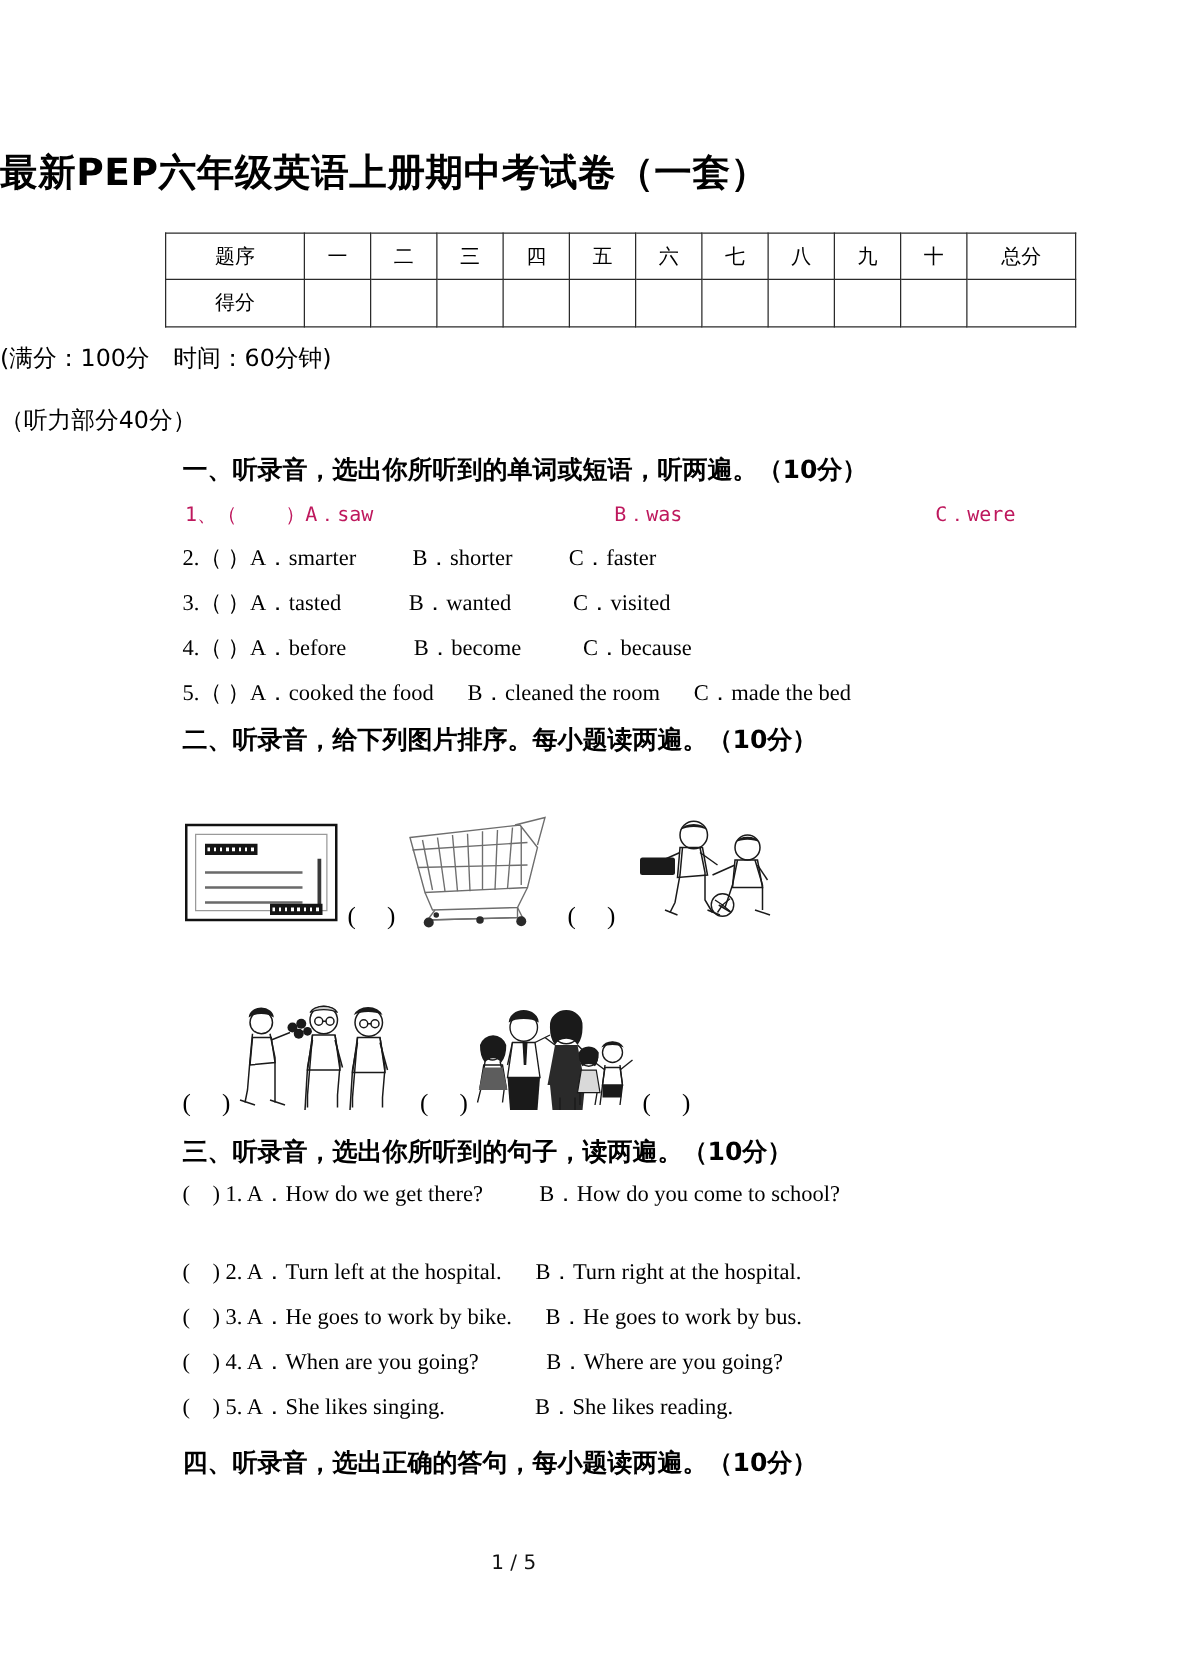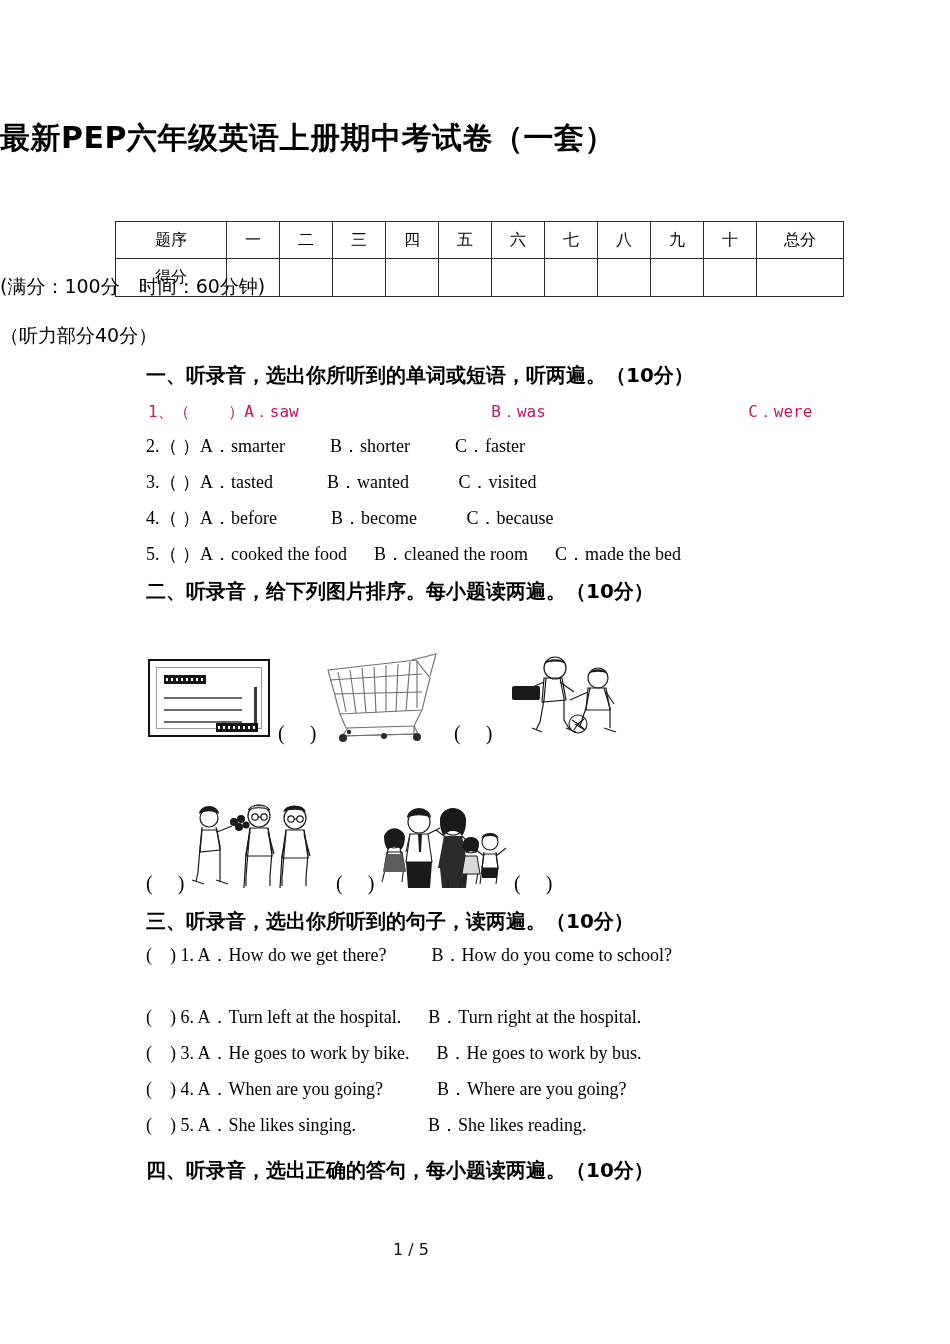--- a/index.html
+++ b/index.html
@@ -31,26 +31,25 @@
     font-family: "DejaVu Sans", "Liberation Sans", sans-serif;
     font-weight: bold;
     font-size: 30px;
     letter-spacing: 0.5px;
     white-space: nowrap;
   }
 
   
   .score-table {
     position: absolute;
-    left: 115px;
+    left: 132px;
     top: 186px;
     border-collapse: collapse;
     table-layout: fixed;
     width: 693px;
-    margin-top: 35px;
   }
   .score-table td {
     border: 1px solid #2b2b2b;
     height: 36px;
     text-align: center;
     vertical-align: middle;
     font-family: "DejaVu Sans", "Liberation Sans", sans-serif;
     font-size: 16px;
     padding: 0;
   }
@@ -382,21 +381,21 @@
       <path d="M106 48 L118 48 L120 62 L104 62 Z"></path>
     </g>
     <path d="M103 32 a10 9 0 0 1 18 0 a13 7 0 0 0 -18 0 Z" fill="#1a1a1a"></path>
     <path d="M104 62 L120 62 L119 72 L104 72 Z" fill="#1a1a1a"></path>
   </svg>
 
   <div class="bracket" style="left:514px;top:872px;">(     )</div>
 
   <div class="sec-heading" style="top:908px;">三、听录音，选出你所听到的句子，读两遍。（10分）</div>
   <div class="q-line serif" style="top:943px;">(    ) 1. A．How do we get there?          B．How do you come to school?</div>
-  <div class="q-line serif" style="top:1005px;">(    ) 6. A．Turn left at the hospital.      B．Turn right at the hospital.</div>
+  <div class="q-line serif" style="top:1005px;">(    ) 2. A．Turn left at the hospital.      B．Turn right at the hospital.</div>
   <div class="q-line serif" style="top:1041px;">(    ) 3. A．He goes to work by bike.      B．He goes to work by bus.</div>
   <div class="q-line serif" style="top:1077px;">(    ) 4. A．When are you going?            B．Where are you going?</div>
   <div class="q-line serif" style="top:1113px;">(    ) 5. A．She likes singing.                B．She likes reading.</div>
 
   <div class="sec-heading" style="top:1147px;margin-top:10px;">四、听录音，选出正确的答句，每小题读两遍。（10分）</div>
 
   <div class="footer">1 / 5</div>
 
 </div>
 

